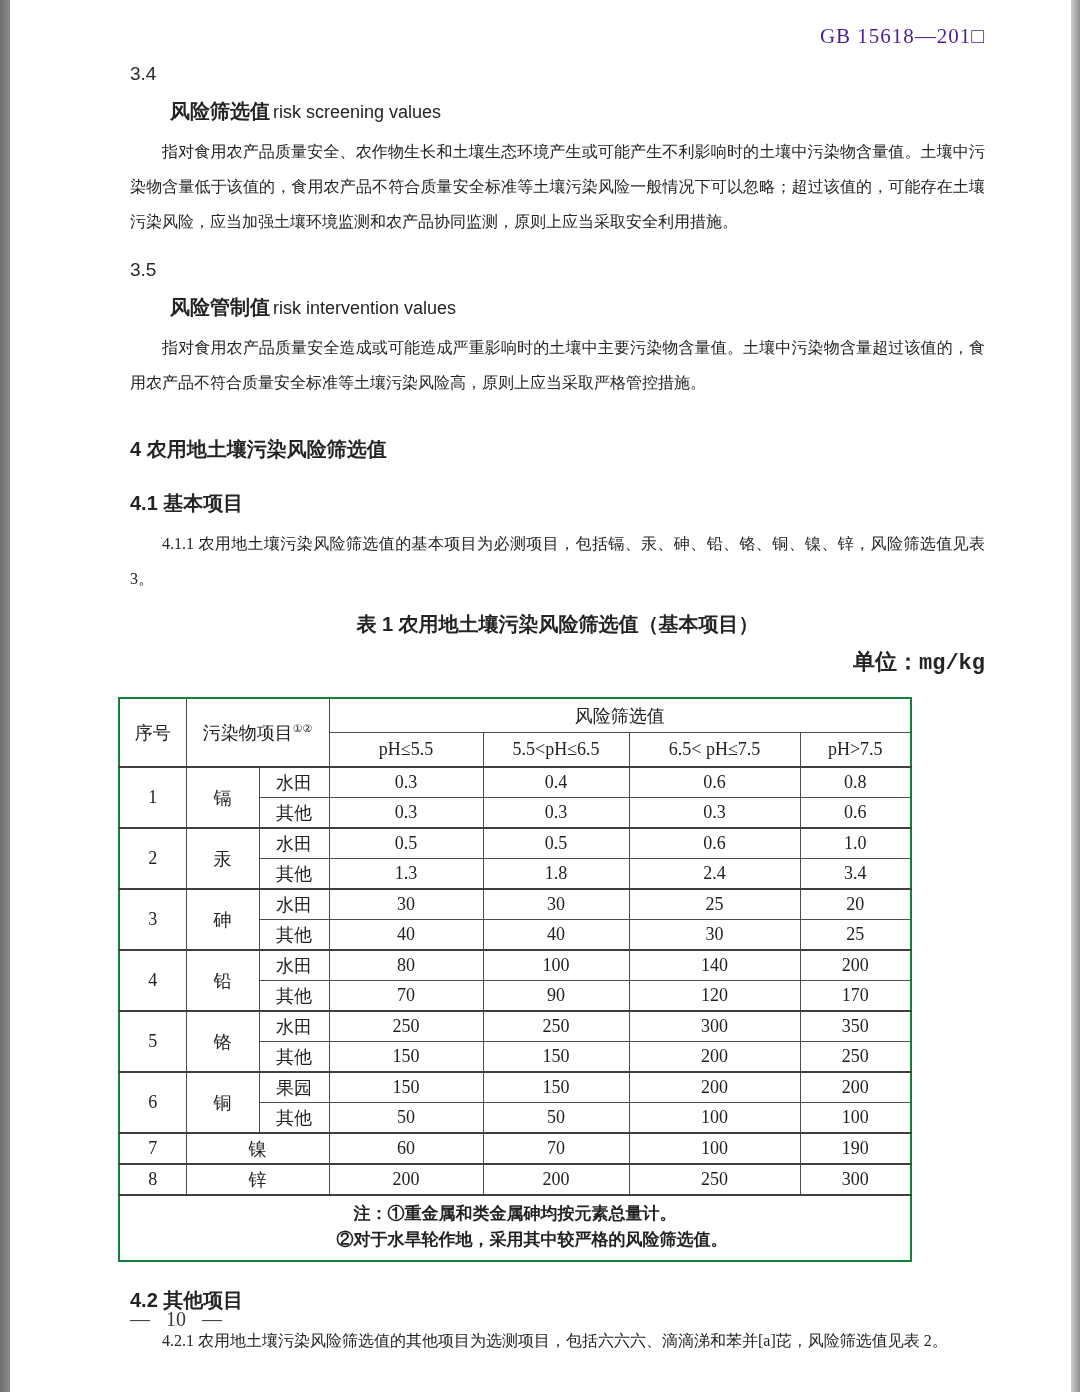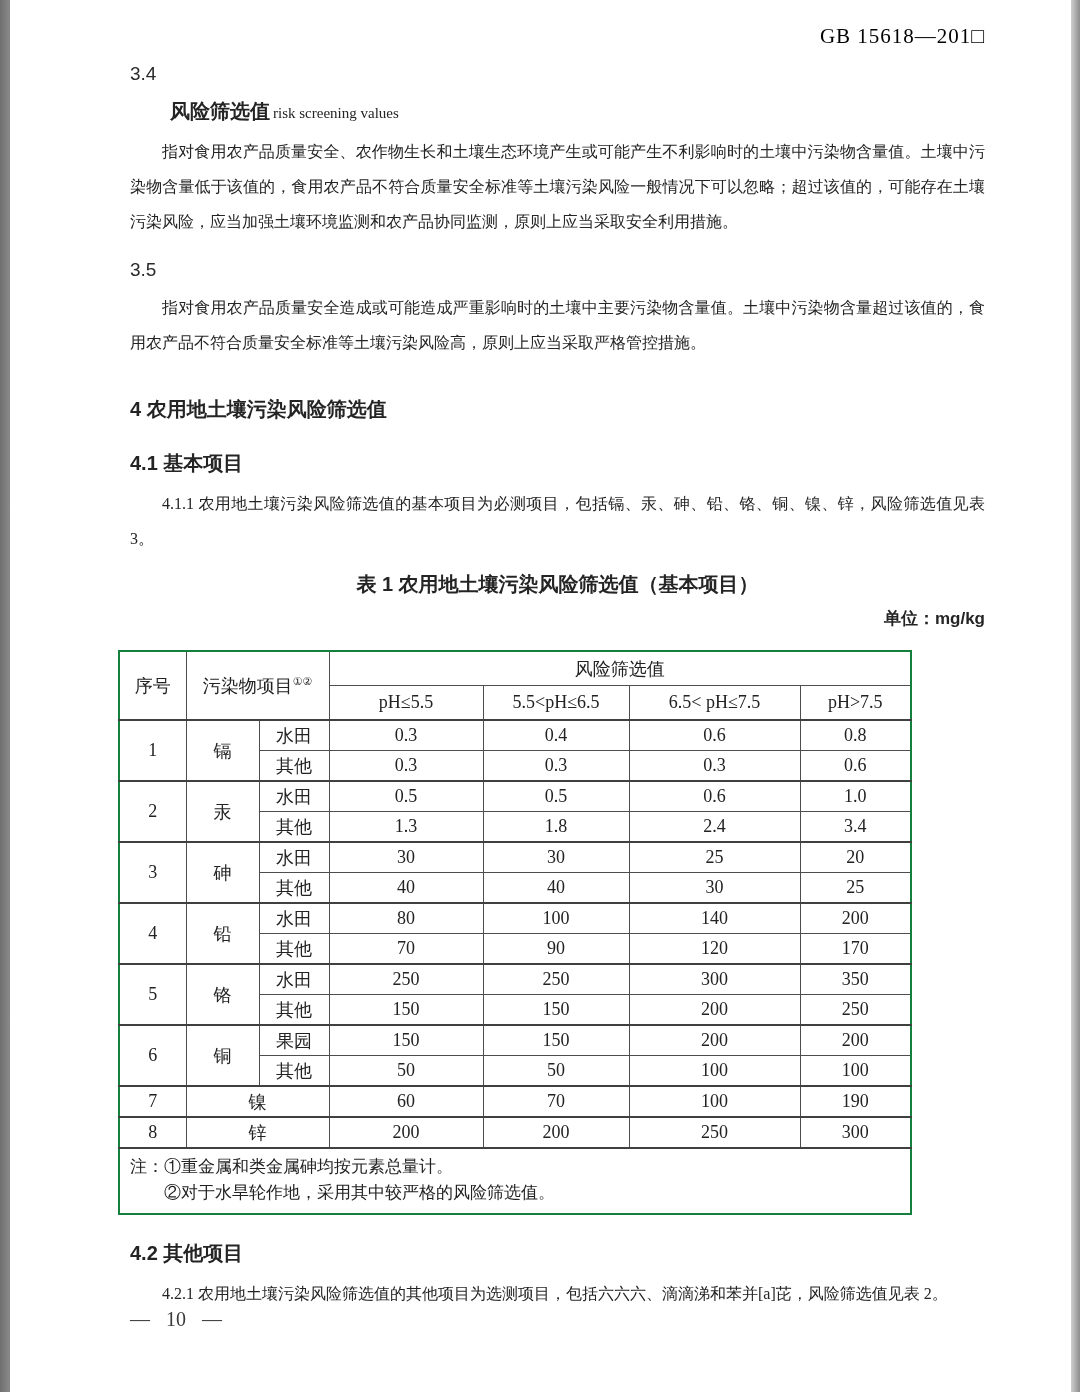--- a/index.html
+++ b/index.html
@@ -17,35 +17,35 @@
   }
   .edge-right {
     position:absolute; right:0; top:0; width:9px; height:1392px;
     background:linear-gradient(to right,#cfcfcf,#8c8c8c);
   }
   .page {
     position:absolute; left:130px; top:0; width:855px;
   }
   .gb-header {
     padding-top:24px; text-align:right;
-    font-size:21px; letter-spacing:1px; color:#000000;
+    font-size:21px; letter-spacing:1px; color:#4c1d95;
   }
   .clause-num {
     margin-top:14px;
     font-family:"Liberation Sans","DejaVu Sans",sans-serif;
     font-size:19px; color:#2a2a2a;
   }
   .term-heading { margin-top:13px; margin-left:40px; font-size:20px; }
   .term-zh {
     font-weight:bold;
     font-family:"Liberation Sans","DejaVu Sans",sans-serif;
   }
   .term-en {
-    font-family:Liberation Serif, serif;
-    font-size:15px; margin-left:3px;
+    font-family:Liberation Sans, sans-serif;
+    font-size:18px; margin-left:3px;
   }
   .body-para {
     margin:9px 0 0 0;
     font-size:16px; line-height:35px;
     text-align:justify; text-indent:2em;
   }
   .sec-heading {
     margin-top:36px;
     font-family:"Liberation Sans","DejaVu Sans",sans-serif;
     font-weight:bold; font-size:20px;
@@ -55,43 +55,44 @@
     font-family:"Liberation Sans","DejaVu Sans",sans-serif;
     font-weight:bold; font-size:20px;
   }
   .table-caption {
     margin-top:15px; text-align:center;
     font-family:"Liberation Sans","DejaVu Sans",sans-serif;
     font-weight:bold; font-size:20px;
   }
   .table-unit {
     margin-top:9px; text-align:right;
-    font-family:Liberation Sans, sans-serif;
-    font-weight:bold; font-size:17px;
+    font-family:Liberation Mono, monospace;
+    font-weight:bold; font-size:22px;
   }
   table.t1 {
     border-collapse:collapse;
     margin-top:20px; margin-left:-12px;
     width:794px; table-layout:fixed;
     border:2px solid #15803d;
   }
   table.t1 td {
     border:1px solid #4d4d4d;
     text-align:center; vertical-align:middle;
     font-size:18px; color:#222;
     height:27px; padding:1px 4px;
     overflow:hidden;
   }
   table.t1 thead td { height:31px; }
   table.t1 tr.grp > td { border-top:2px solid #404040; }
   table.t1 sup { font-size:11px; vertical-align:super; }
   table.t1 .note-cell {
-    text-align:left; font-size:17px; line-height:26px;
+    text-align:center; font-size:17px; line-height:26px;
     padding:5px 10px 7px 10px;
     border-top:2px solid #404040;
+    font-weight:bold;
   }
   .note-l2 { padding-left:2em; }
   .page-footer {
     position:absolute; left:130px; top:1308px;
     font-size:20px; color:#3a3a3a;
     display:flex; align-items:center; gap:16px;
   }
 </style>
 </head>
 <body>
@@ -103,20 +104,23 @@
 
   <div class="gb-header">GB 15618—201□</div>
 
   <div class="clause-num">3.4</div>
   <div class="term-heading">
     <span class="term-zh">风险筛选值</span><span class="term-en">risk screening values</span>
   </div>
   <p class="body-para">指对食用农产品质量安全、农作物生长和土壤生态环境产生或可能产生不利影响时的土壤中污染物含量值。土壤中污染物含量低于该值的，食用农产品不符合质量安全标准等土壤污染风险一般情况下可以忽略；超过该值的，可能存在土壤污染风险，应当加强土壤环境监测和农产品协同监测，原则上应当采取安全利用措施。</p>
 
   <div class="clause-num" style="margin-top:20px;">3.5</div>
+  <div class="term-heading">
+    <span class="term-zh">风险管制值</span><span class="term-en">risk intervention values</span>
+  </div>
   <p class="body-para">指对食用农产品质量安全造成或可能造成严重影响时的土壤中主要污染物含量值。土壤中污染物含量超过该值的，食用农产品不符合质量安全标准等土壤污染风险高，原则上应当采取严格管控措施。</p>
 
   <div class="sec-heading">4 农用地土壤污染风险筛选值</div>
 
   <div class="sub-heading">4.1 基本项目</div>
   <p class="body-para">4.1.1 农用地土壤污染风险筛选值的基本项目为必测项目，包括镉、汞、砷、铅、铬、铜、镍、锌，风险筛选值见表 3。</p>
 
   <div class="table-caption">表 1 农用地土壤污染风险筛选值（基本项目）</div>
   <div class="table-unit">单位：mg/kg</div>
 

